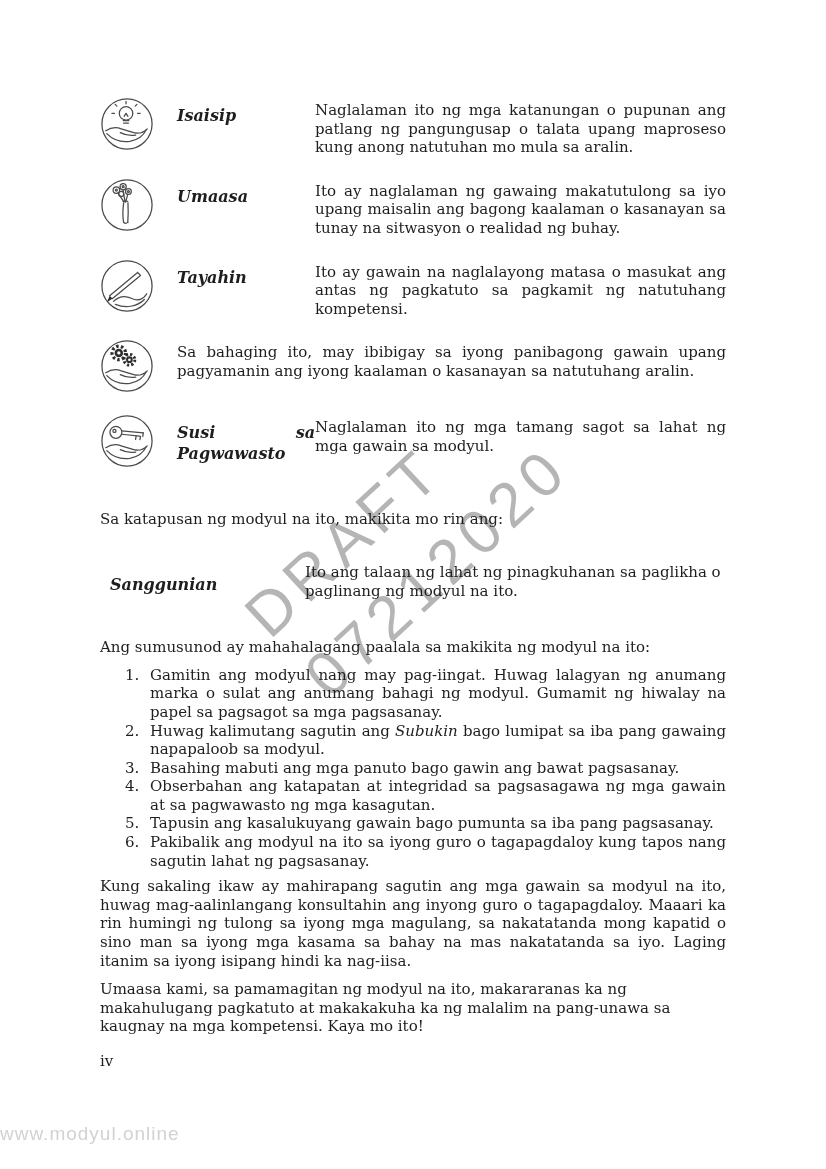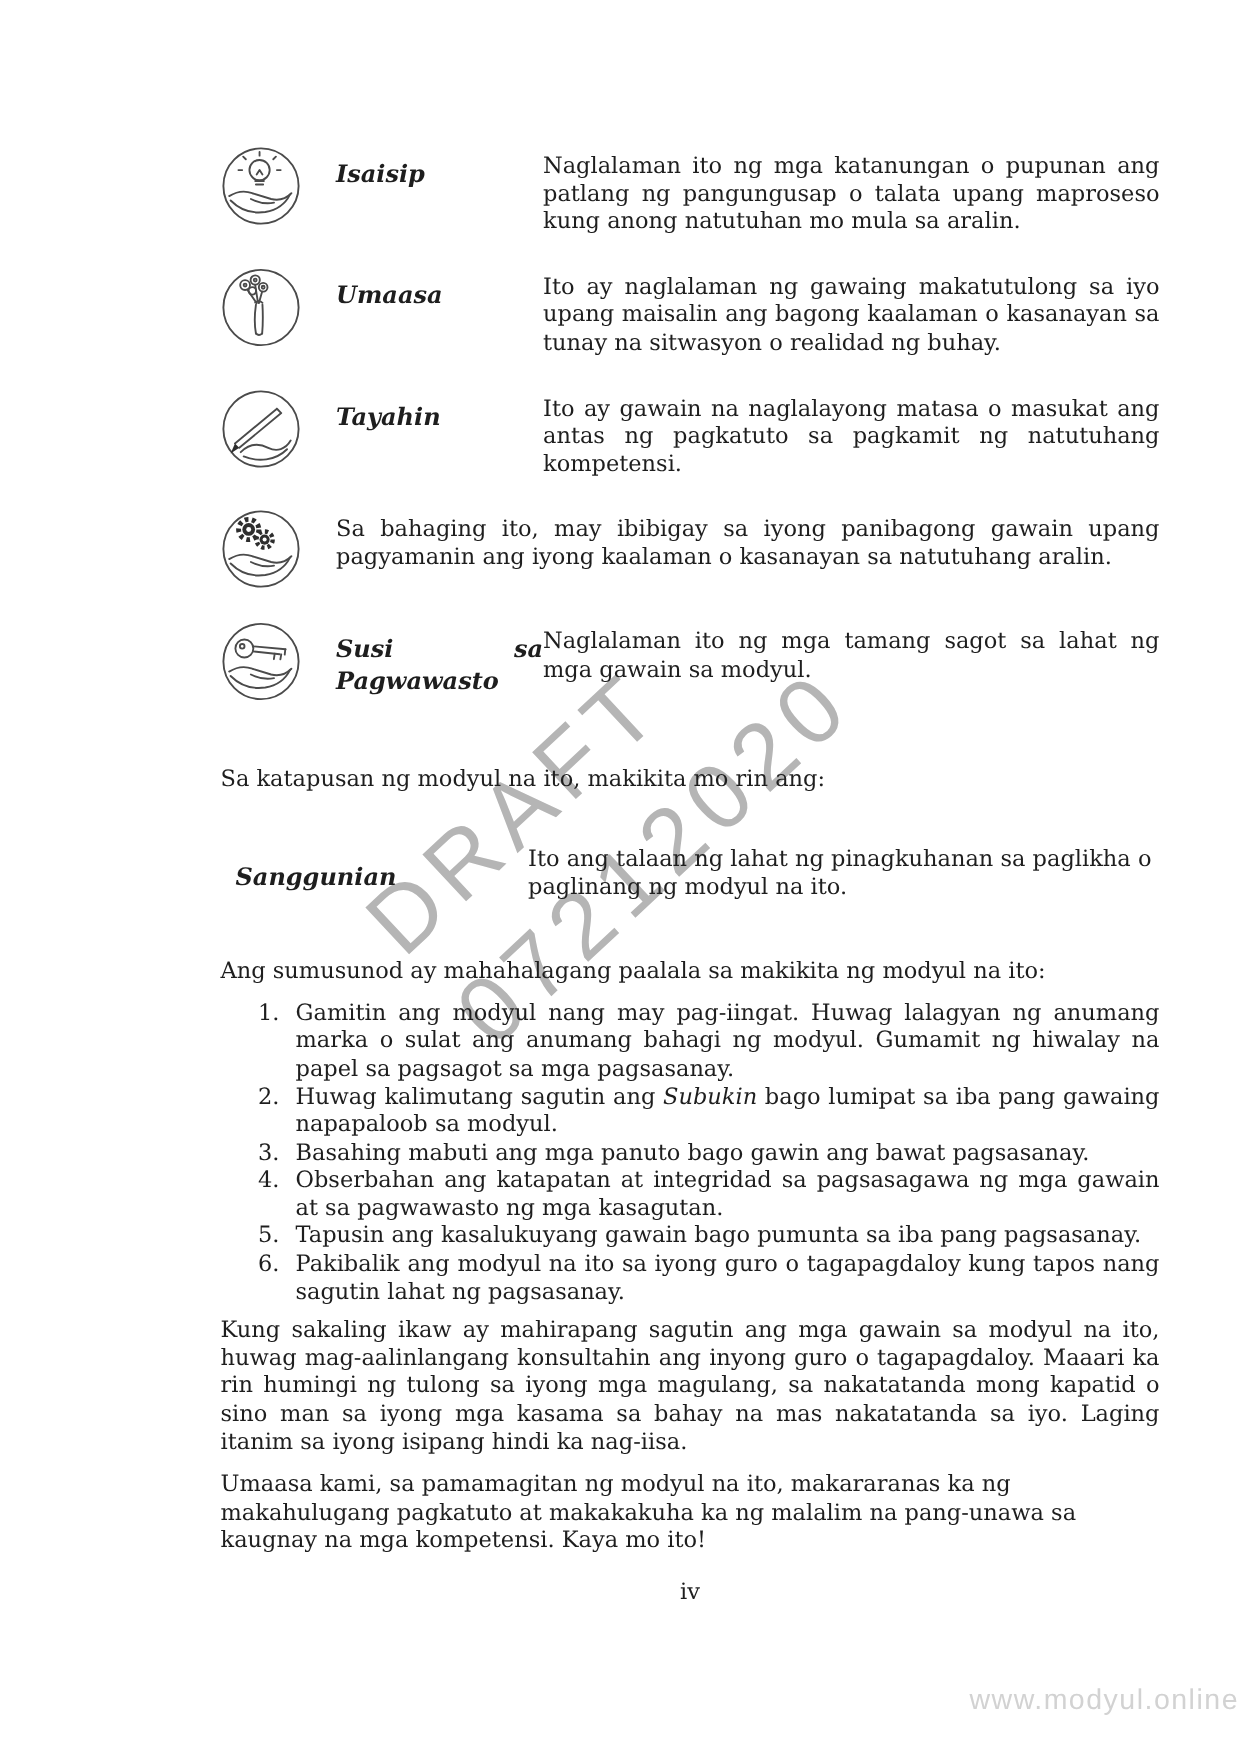--- a/index.html
+++ b/index.html
@@ -20,21 +20,21 @@
     font-family:"Liberation Sans","DejaVu Sans",sans-serif;
     z-index:0;
     pointer-events:none;
   }
   .wm-line{font-size:62px;line-height:85px;letter-spacing:7px;white-space:nowrap;}
   .wm-line.l1{transform:translateX(-24px);}
   .wm-line.l2{transform:translateX(24px);}
   
   .content{
     position:absolute;left:100px;top:101px;width:626px;z-index:1;
-    font-size:15px;line-height:1.24;margin-left:47px;
+    font-size:15px;line-height:1.24;
   }
   .icon-row{display:flex;align-items:flex-start;margin-bottom:25px;}
   .icon-cell{width:77px;flex:none;margin-top:-4px;}
   .icon-cell svg{width:54px;height:54px;display:block;}
   .label-cell{
     width:138px;flex:none;padding-top:5px;
     font-weight:bold;font-style:italic;font-size:16px;line-height:1.3;
     text-align:justify;
   }
   .desc-cell{flex:1;text-align:justify;}
@@ -42,24 +42,24 @@
   .sanggunian-row{display:flex;align-items:center;margin-top:34px;}
   .sanggunian-row .label-cell{width:205px;padding-left:10px;box-sizing:border-box;padding-top:8px;}
   .sanggunian-row .desc-cell{text-align:left;}
   .reminders-heading{margin-top:38px;}
   .reminders{margin-top:9px;}
   .reminder{display:flex;align-items:flex-start;}
   .reminder-num{width:25px;margin-left:25px;flex:none;}
   .reminder-text{flex:1;text-align:justify;}
   .closing-para{margin-top:7px;text-align:justify;}
   .closing-para.ragged{margin-top:10px;text-align:left;}
-  .page-number{margin-top:16px;text-align:center;}
+  .page-number{margin-top:16px;}
   .footer-watermark{
     position:absolute;left:0;right:0;bottom:24px;
-    text-align:right;
+    text-align:left;
     font-family:"Liberation Sans","DejaVu Sans",sans-serif;
     font-size:19px;color:#d2d2d2;letter-spacing:1px;
     z-index:1;
   }
   .ic{stroke:#4b4b4b;stroke-width:1.3;fill:none;stroke-linecap:round;stroke-linejoin:round;}
   .ic-fill{fill:#2e2e2e;stroke:none;}
 </style>
 </head>
 <body>
 

